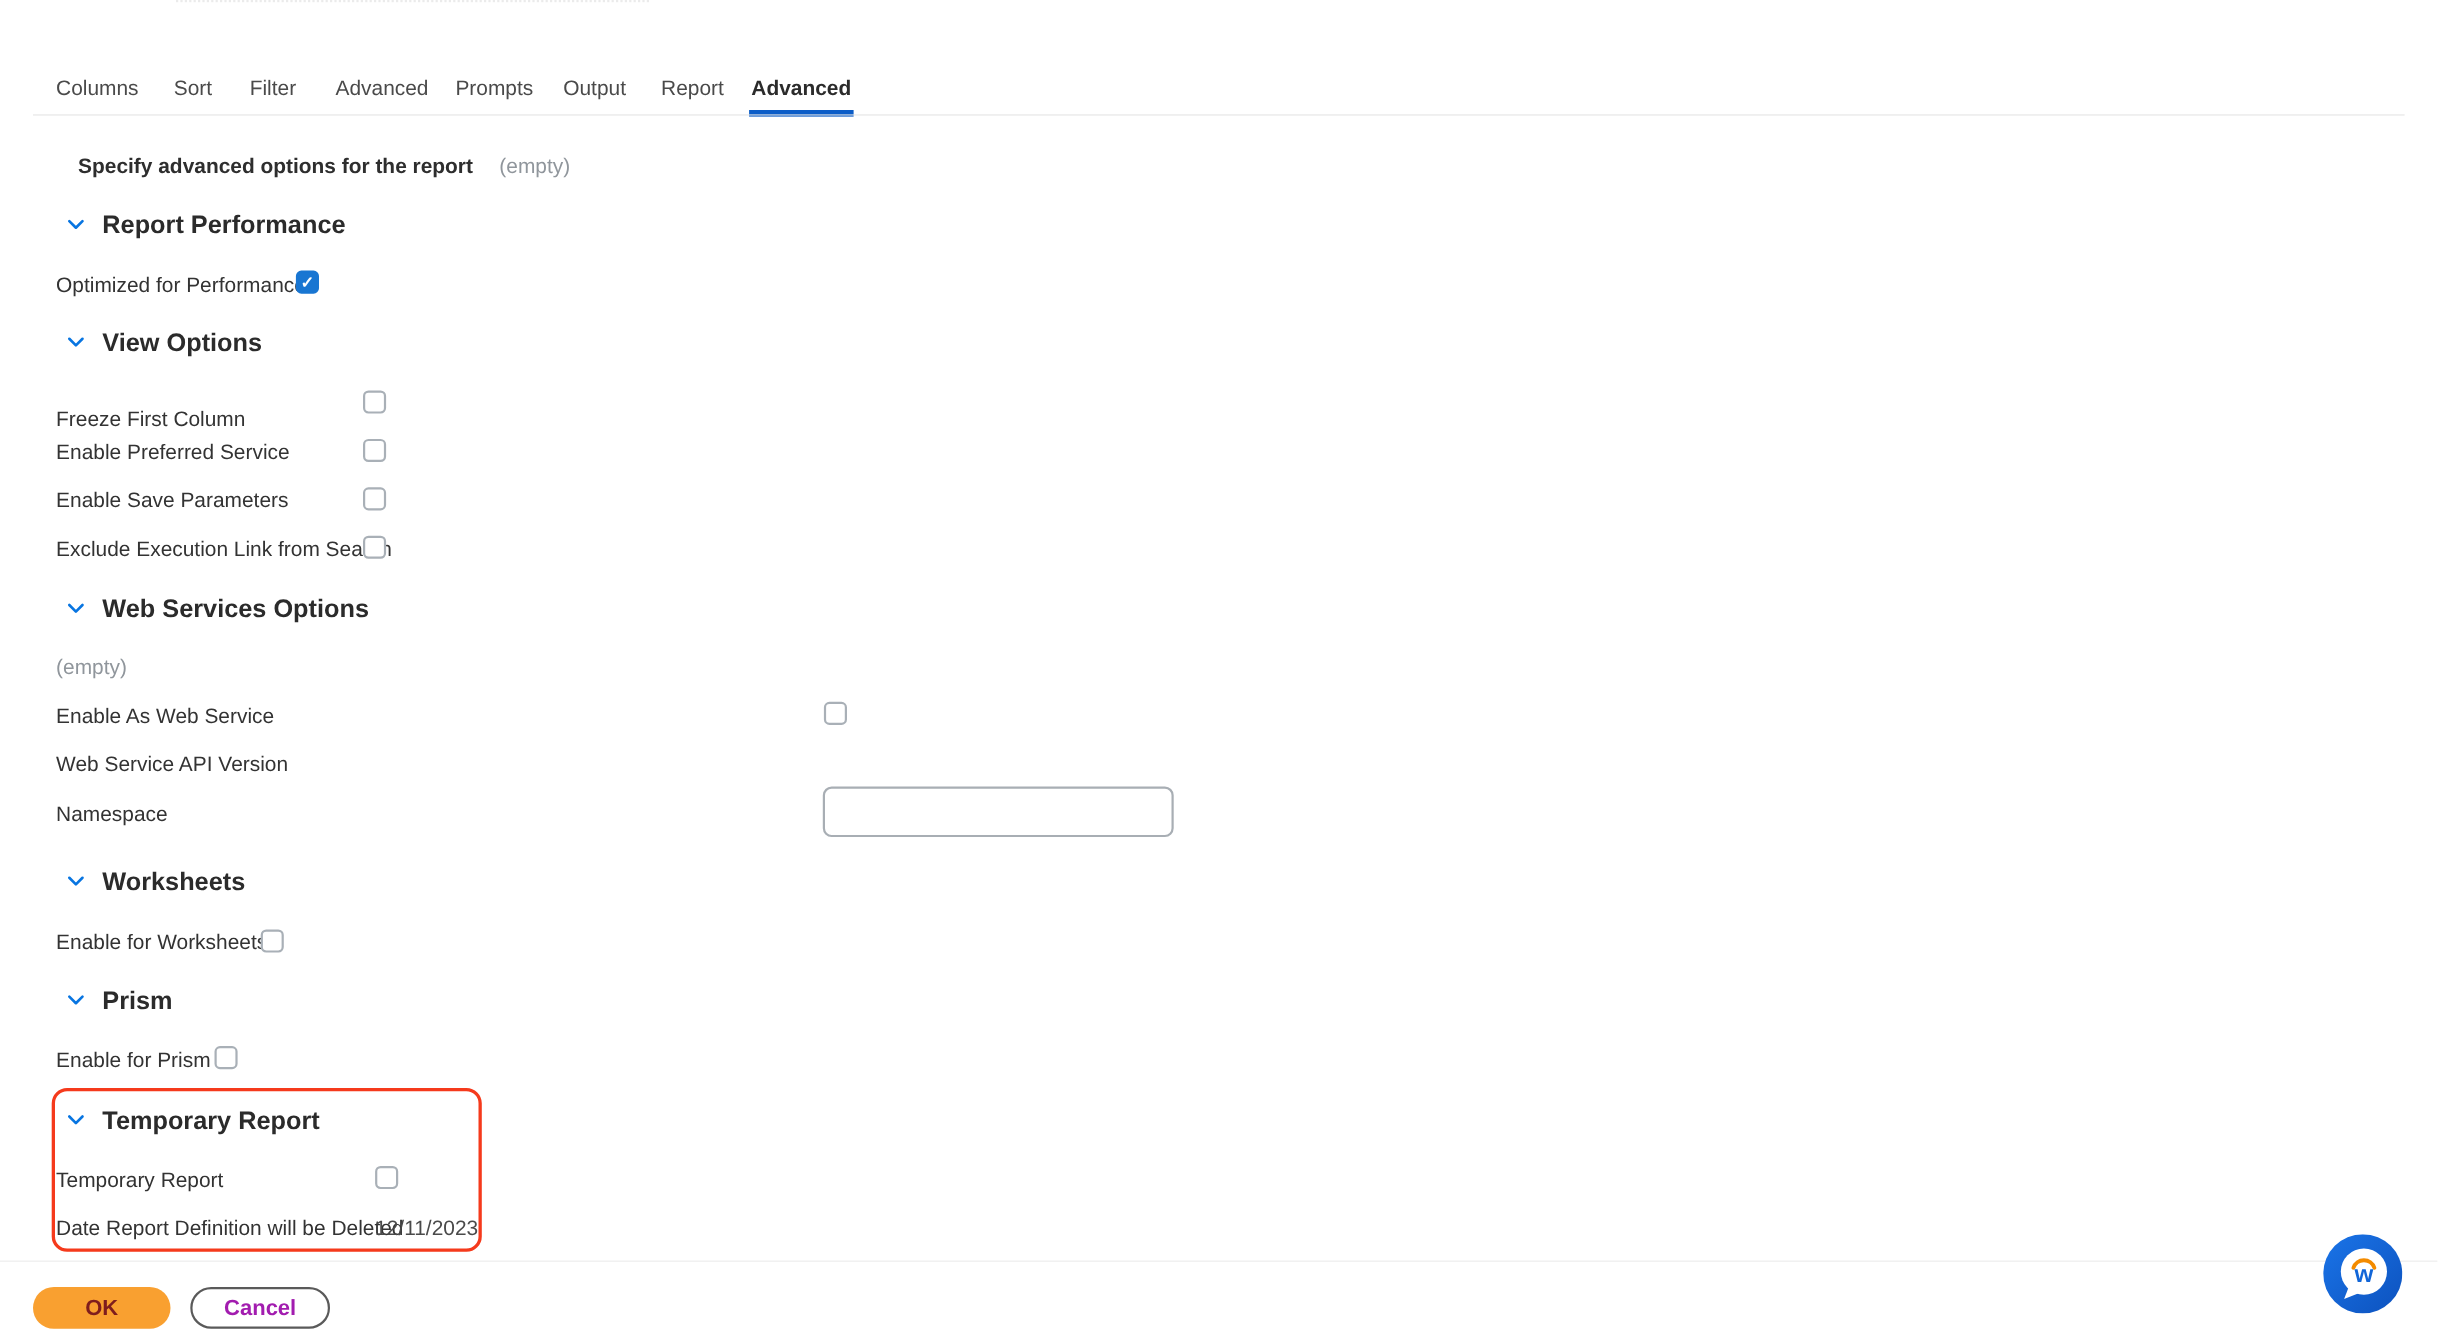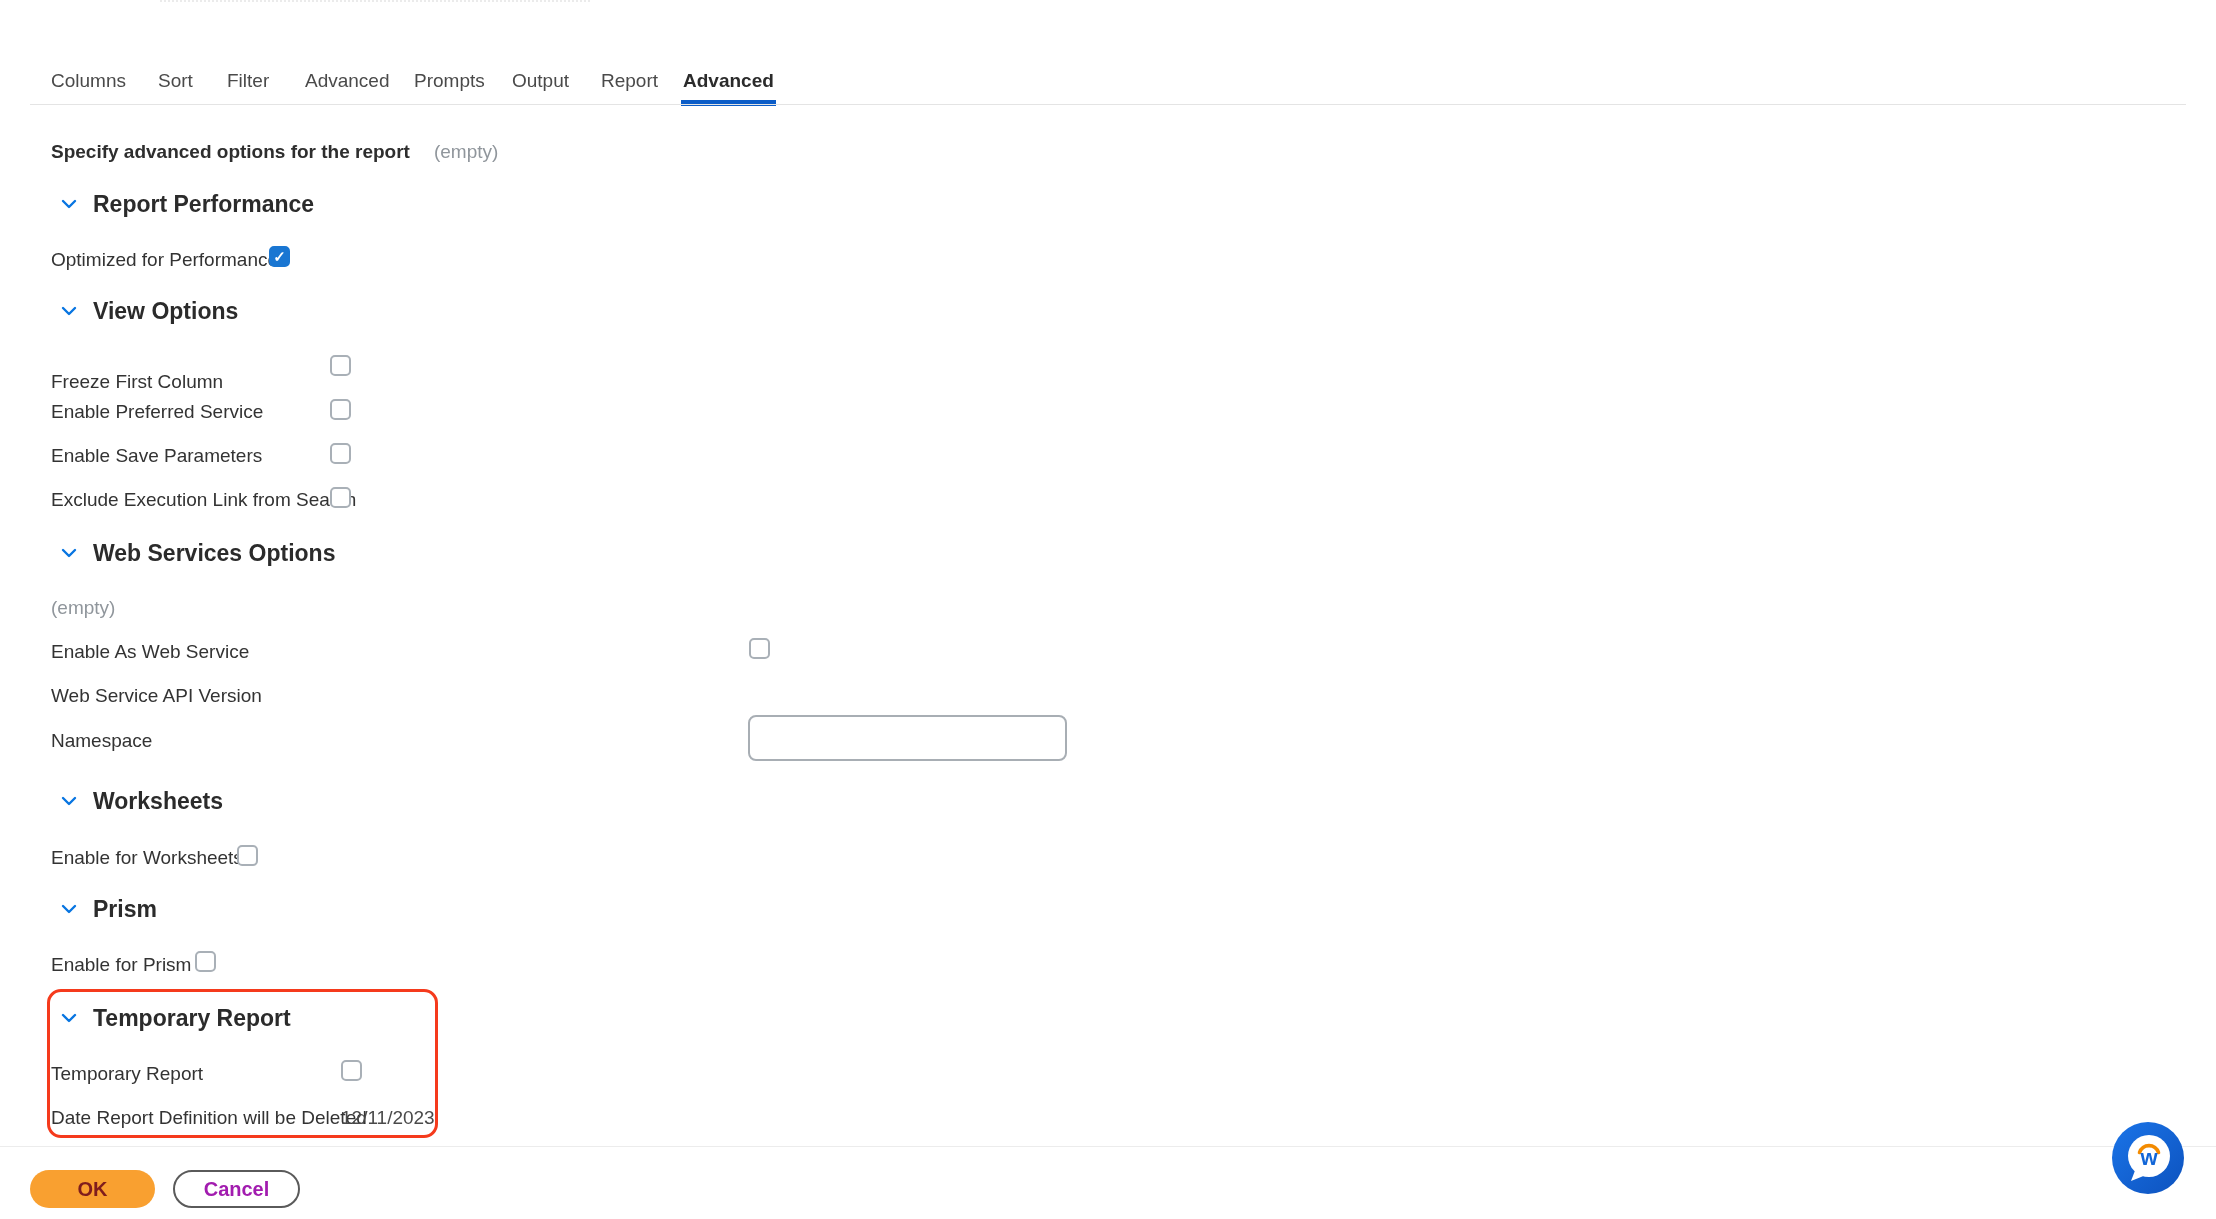--- a/index.html
+++ b/index.html
@@ -11,21 +11,21 @@
 
   
   .tab { position:absolute; top:70px; font-size:19px; line-height:22px; color:#4a4a4a; cursor:pointer; white-space:nowrap; }
   .tab.active { font-weight:700; color:#2b2b2b; }
   .tab.active::after { content:""; position:absolute; left:-2px; top:30px; width:calc(100% + 4px); height:6px; background:#0b5cc7; }
   .tabbar-divider { position:absolute; left:30px; top:104px; width:2156px; height:1px; background:#e4e4e4; }
 
   
   .flexrow { position:absolute; display:flex; align-items:baseline; gap:24px; }
   .lbl { font-size:19px; line-height:21px; color:#333; font-weight:500; white-space:nowrap; }
-  .lbl-strong { font-weight:700; color:#2e2e2e; }
+  .lbl-strong { font-weight:700; color:#2e2e2e;margin-left:20px; }
   .empty-val { font-size:19px; color:#90969c; font-weight:400; }
   .plain-val { font-size:19px; color:#4a4a4a; font-weight:400;text-align:center; }
 
   
   .section-h { position:absolute; left:60px; display:flex; align-items:center; gap:15px; cursor:pointer; }
   .section-h .chev { width:18px; height:18px; flex:0 0 auto; }
   .section-h .h-txt { font-size:23px; line-height:26px; font-weight:700; color:#2b2b2b; white-space:nowrap; }
 
   
   .cb { position:absolute; width:21px; height:21px; background:#fff; border:2px solid #a9b0b7; border-radius:5px; cursor:pointer; }

